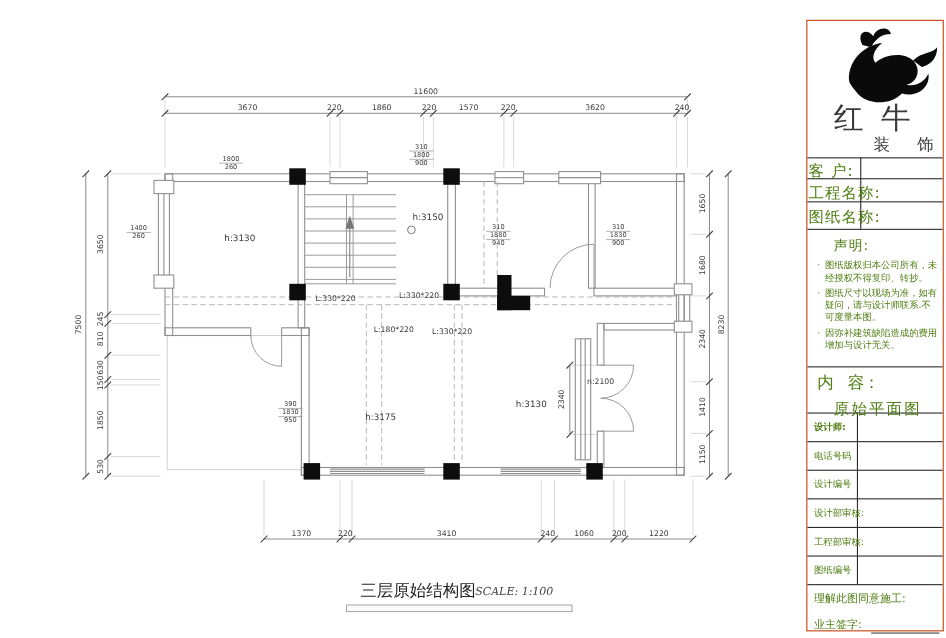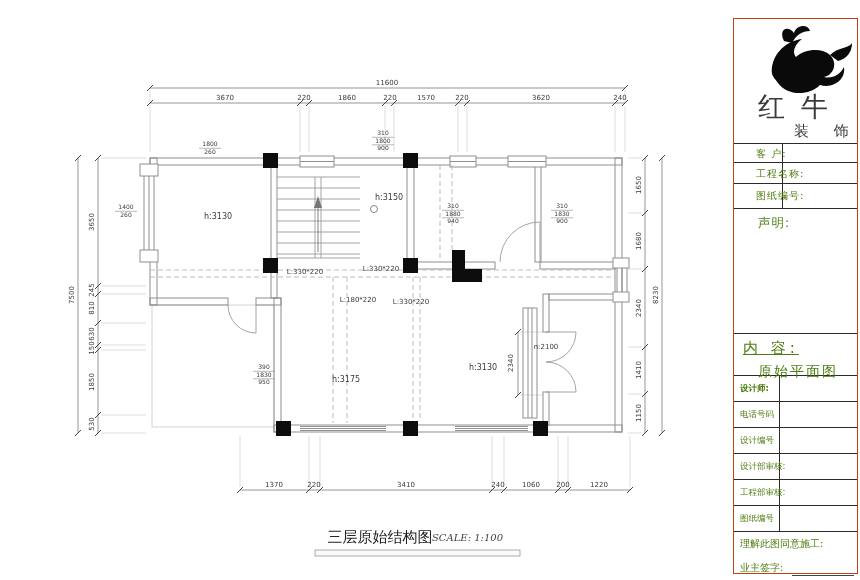--- a/index.html
+++ b/index.html
@@ -8,28 +8,28 @@
   svg text{font-family:"DejaVu Sans",sans-serif;fill:#3a3a3a;}
   .t6{font-size:6px;} .t7{font-size:7px;} .t8{font-size:8px;}
   .cap{font-size:15px;font-family:"DejaVu Serif",serif;fill:#222;}
   .caps{font-size:10px;font-style:italic;font-family:"DejaVu Serif",serif;fill:#444;}
 
   
   .tblock{position:absolute;left:733px;top:18px;width:125px;height:556px;
           border:1px solid #c2410c;background:#fff;box-sizing:border-box;}
   .tblock .hline{position:absolute;left:0;width:100%;height:1px;background:#2b2b2b;}
   .tblock .vline{position:absolute;width:1px;background:#2b2b2b;}
-  .tb-label{position:absolute;left:22px;font-size:10px;letter-spacing:1px;white-space:nowrap;}
+  .tb-label{position:absolute;left:1px;font-size:14px;letter-spacing:1px;white-space:nowrap;}
   .tb-small{position:absolute;left:6px;font-size:8.5px;white-space:nowrap;}
   .stmt-head{position:absolute;left:24px;font-size:12.5px;letter-spacing:1px;}
   .stmt-list{position:absolute;left:8px;top:218px;width:112px;margin:0;padding:0;
              list-style:none;font-size:8.5px;line-height:11px;}
   .stmt-list li{position:relative;padding-left:8px;margin-bottom:3px;}
   .stmt-list li::before{content:"·";position:absolute;left:1px;top:0;}
-  .content-head{position:absolute;left:9px;top:320px;font-size:15px;letter-spacing:4px;text-decoration:underline;}
+  .content-head{position:absolute;left:9px;top:320px;font-size:15px;letter-spacing:4px;}
   .content-val{position:absolute;left:24px;top:344px;font-size:14px;letter-spacing:2px;}
   .foot-line{position:absolute;left:6px;font-size:10px;white-space:nowrap;}
   .sig-underline{position:absolute;left:58px;top:556px;width:62px;border-bottom:1px solid #444;}
 </style>
 </head>
 <body>
 
 <div class="sheet">
 
   <svg width="730" height="580" viewBox="0 0 730 580" style="position:absolute;left:0;top:0;">
@@ -236,23 +236,28 @@
     <div class="hline" style="top:408px;"></div>
     <div class="hline" style="top:434px;"></div>
     <div class="hline" style="top:460px;"></div>
     <div class="hline" style="top:486px;"></div>
     <div class="hline" style="top:512px;"></div>
     <div class="vline" style="left:48px;top:124px;height:65px;"></div>
     <div class="vline" style="left:45px;top:356px;height:156px;"></div>
 
     <div class="tb-label" style="top:128px;">客  户:</div>
     <div class="tb-label" style="top:148px;">工程名称:</div>
-    <div class="tb-label" style="top:170px;">图纸编号:</div>
+    <div class="tb-label" style="top:170px;">图纸名称:</div>
 
     <div class="stmt-head" style="top:196px;">声明:</div>
+    <ul class="stmt-list">
+      <li>图纸版权归本公司所有，未经授权不得复印、转抄。</li>
+      <li>图纸尺寸以现场为准，如有疑问，请与设计师联系.不可度量本图。</li>
+      <li>因弥补建筑缺陷造成的费用增加与设计无关。</li>
+    </ul>
 
     <div class="content-head">内 容:</div>
     <div class="content-val">原始平面图</div>
 
     <div class="tb-small" style="top:364px;font-weight:bold;">设计师:</div>
     <div class="tb-small" style="top:390px;font-family:Liberation Serif, serif;">电话号码</div>
     <div class="tb-small" style="top:416px;">设计编号</div>
     <div class="tb-small" style="top:442px;">设计部审核:</div>
     <div class="tb-small" style="top:468px;">工程部审核:</div>
     <div class="tb-small" style="top:494px;">图纸编号</div>

